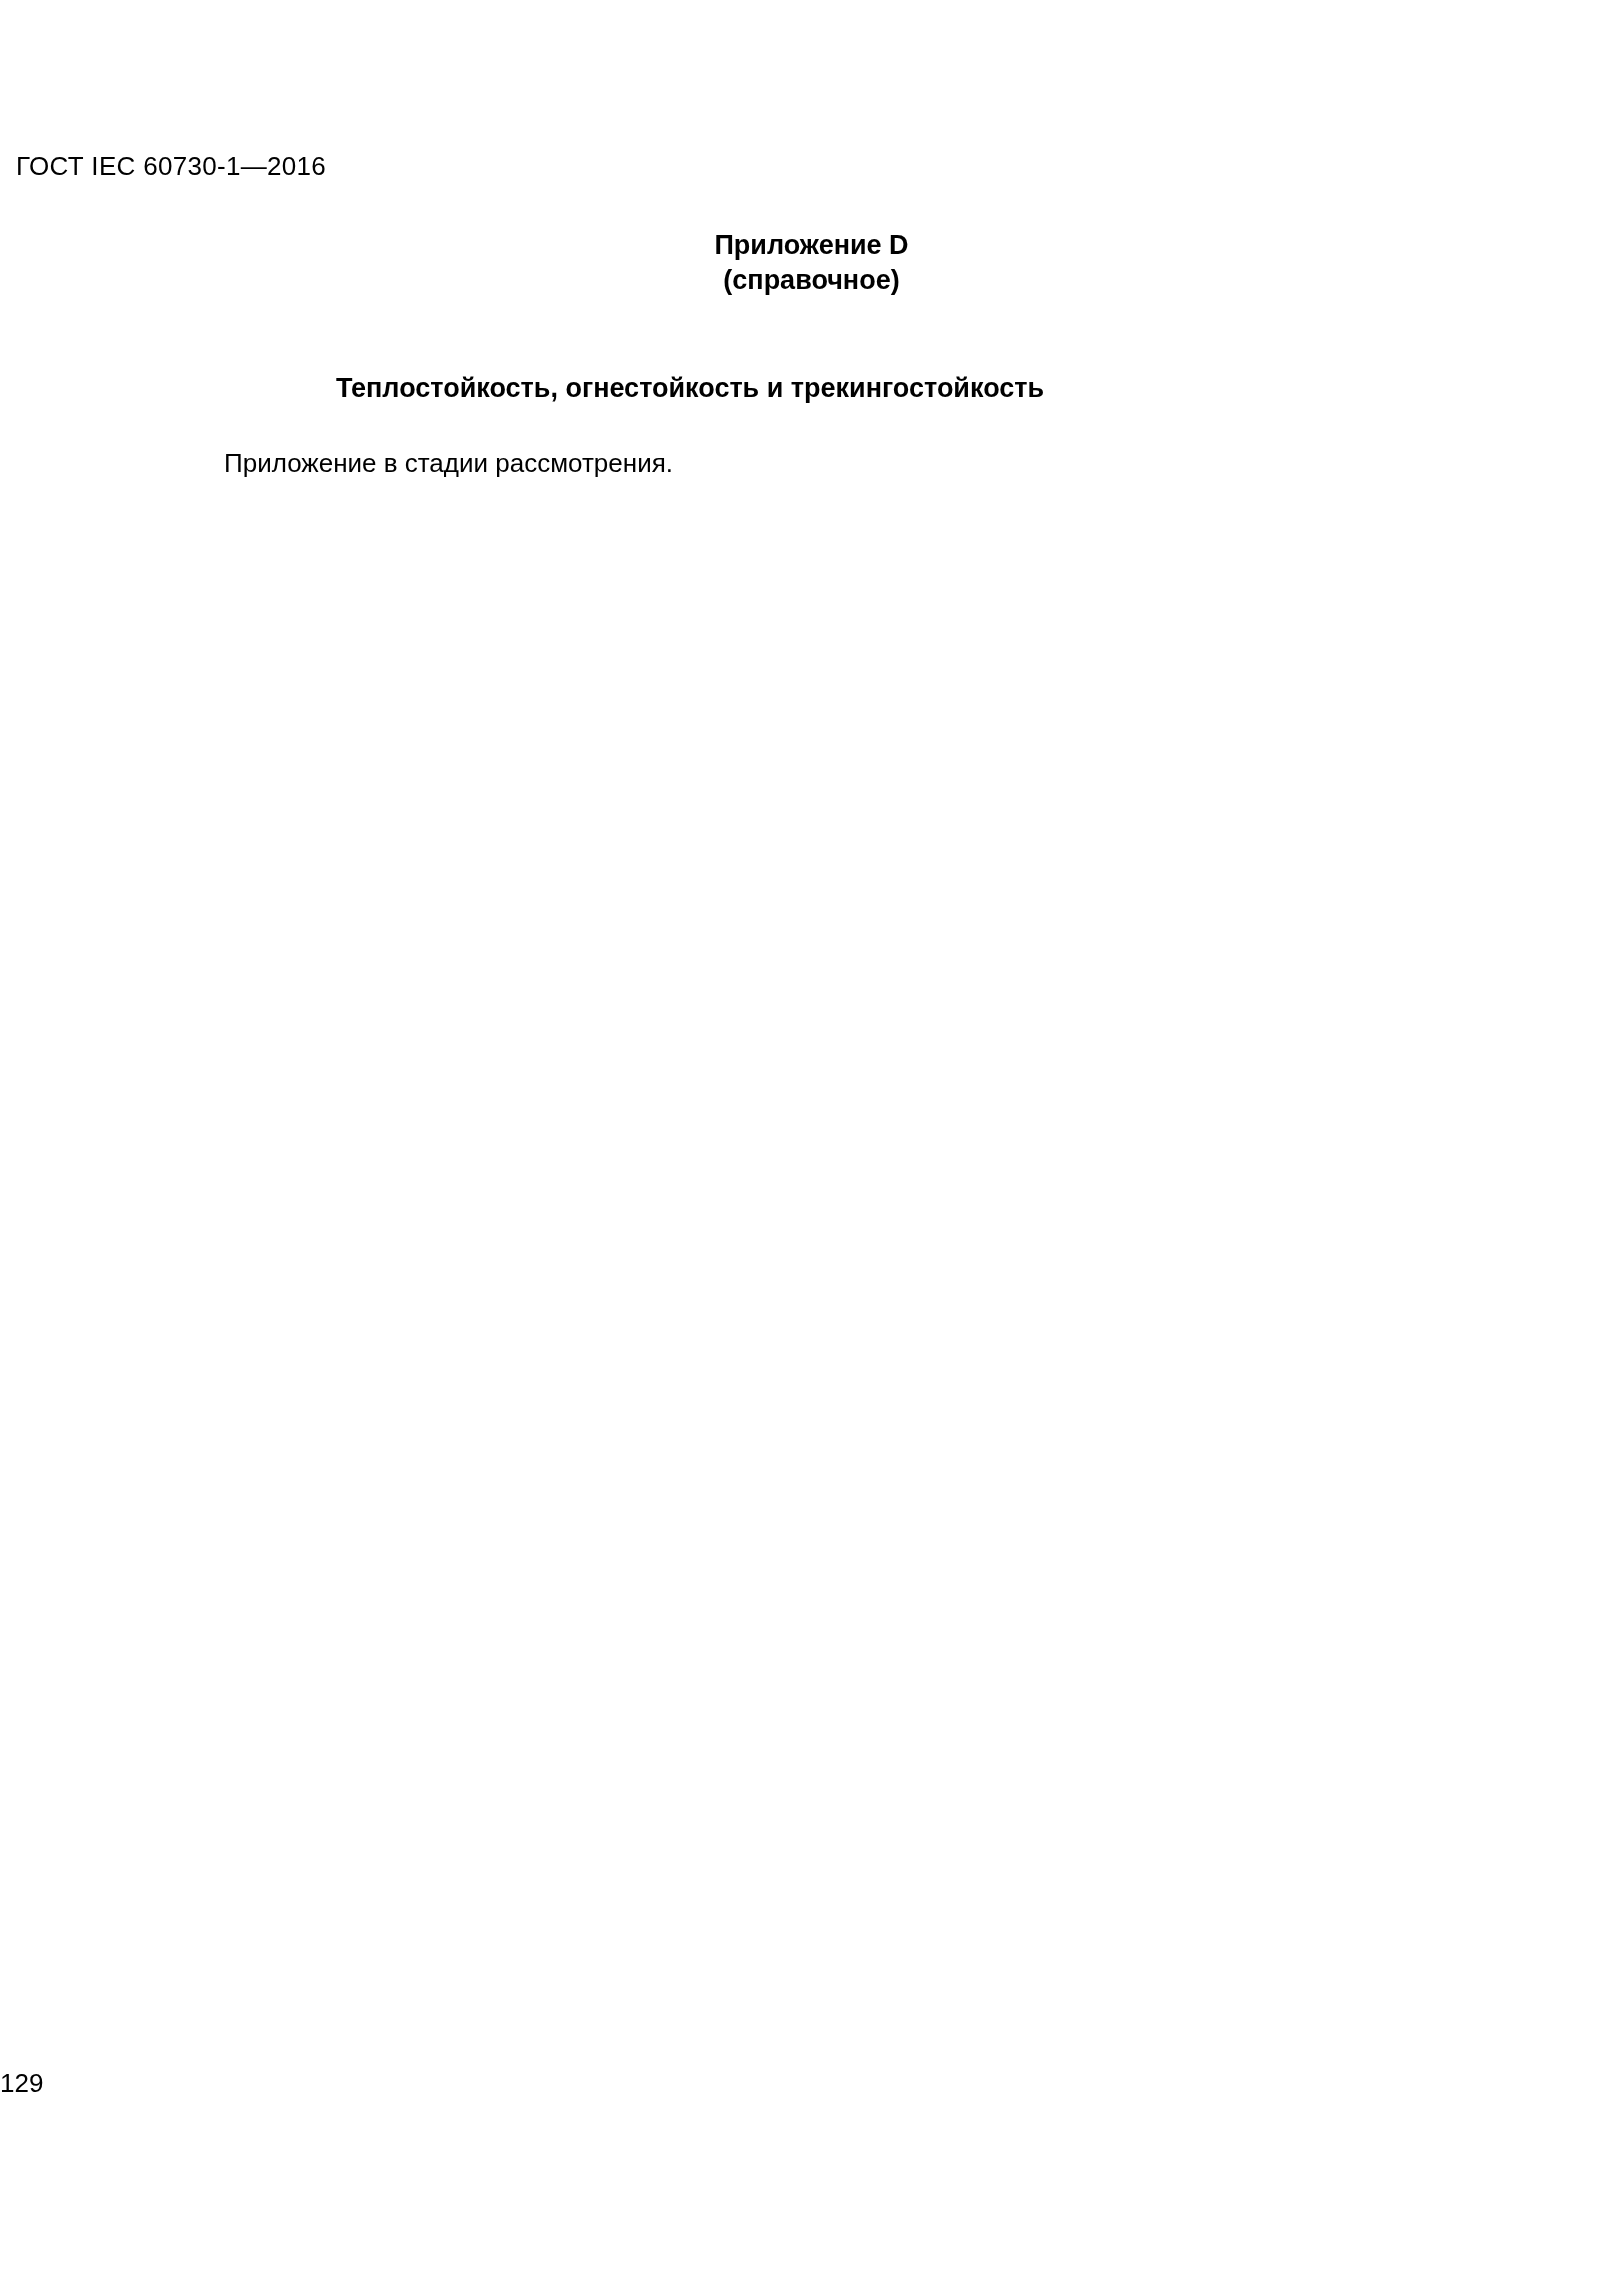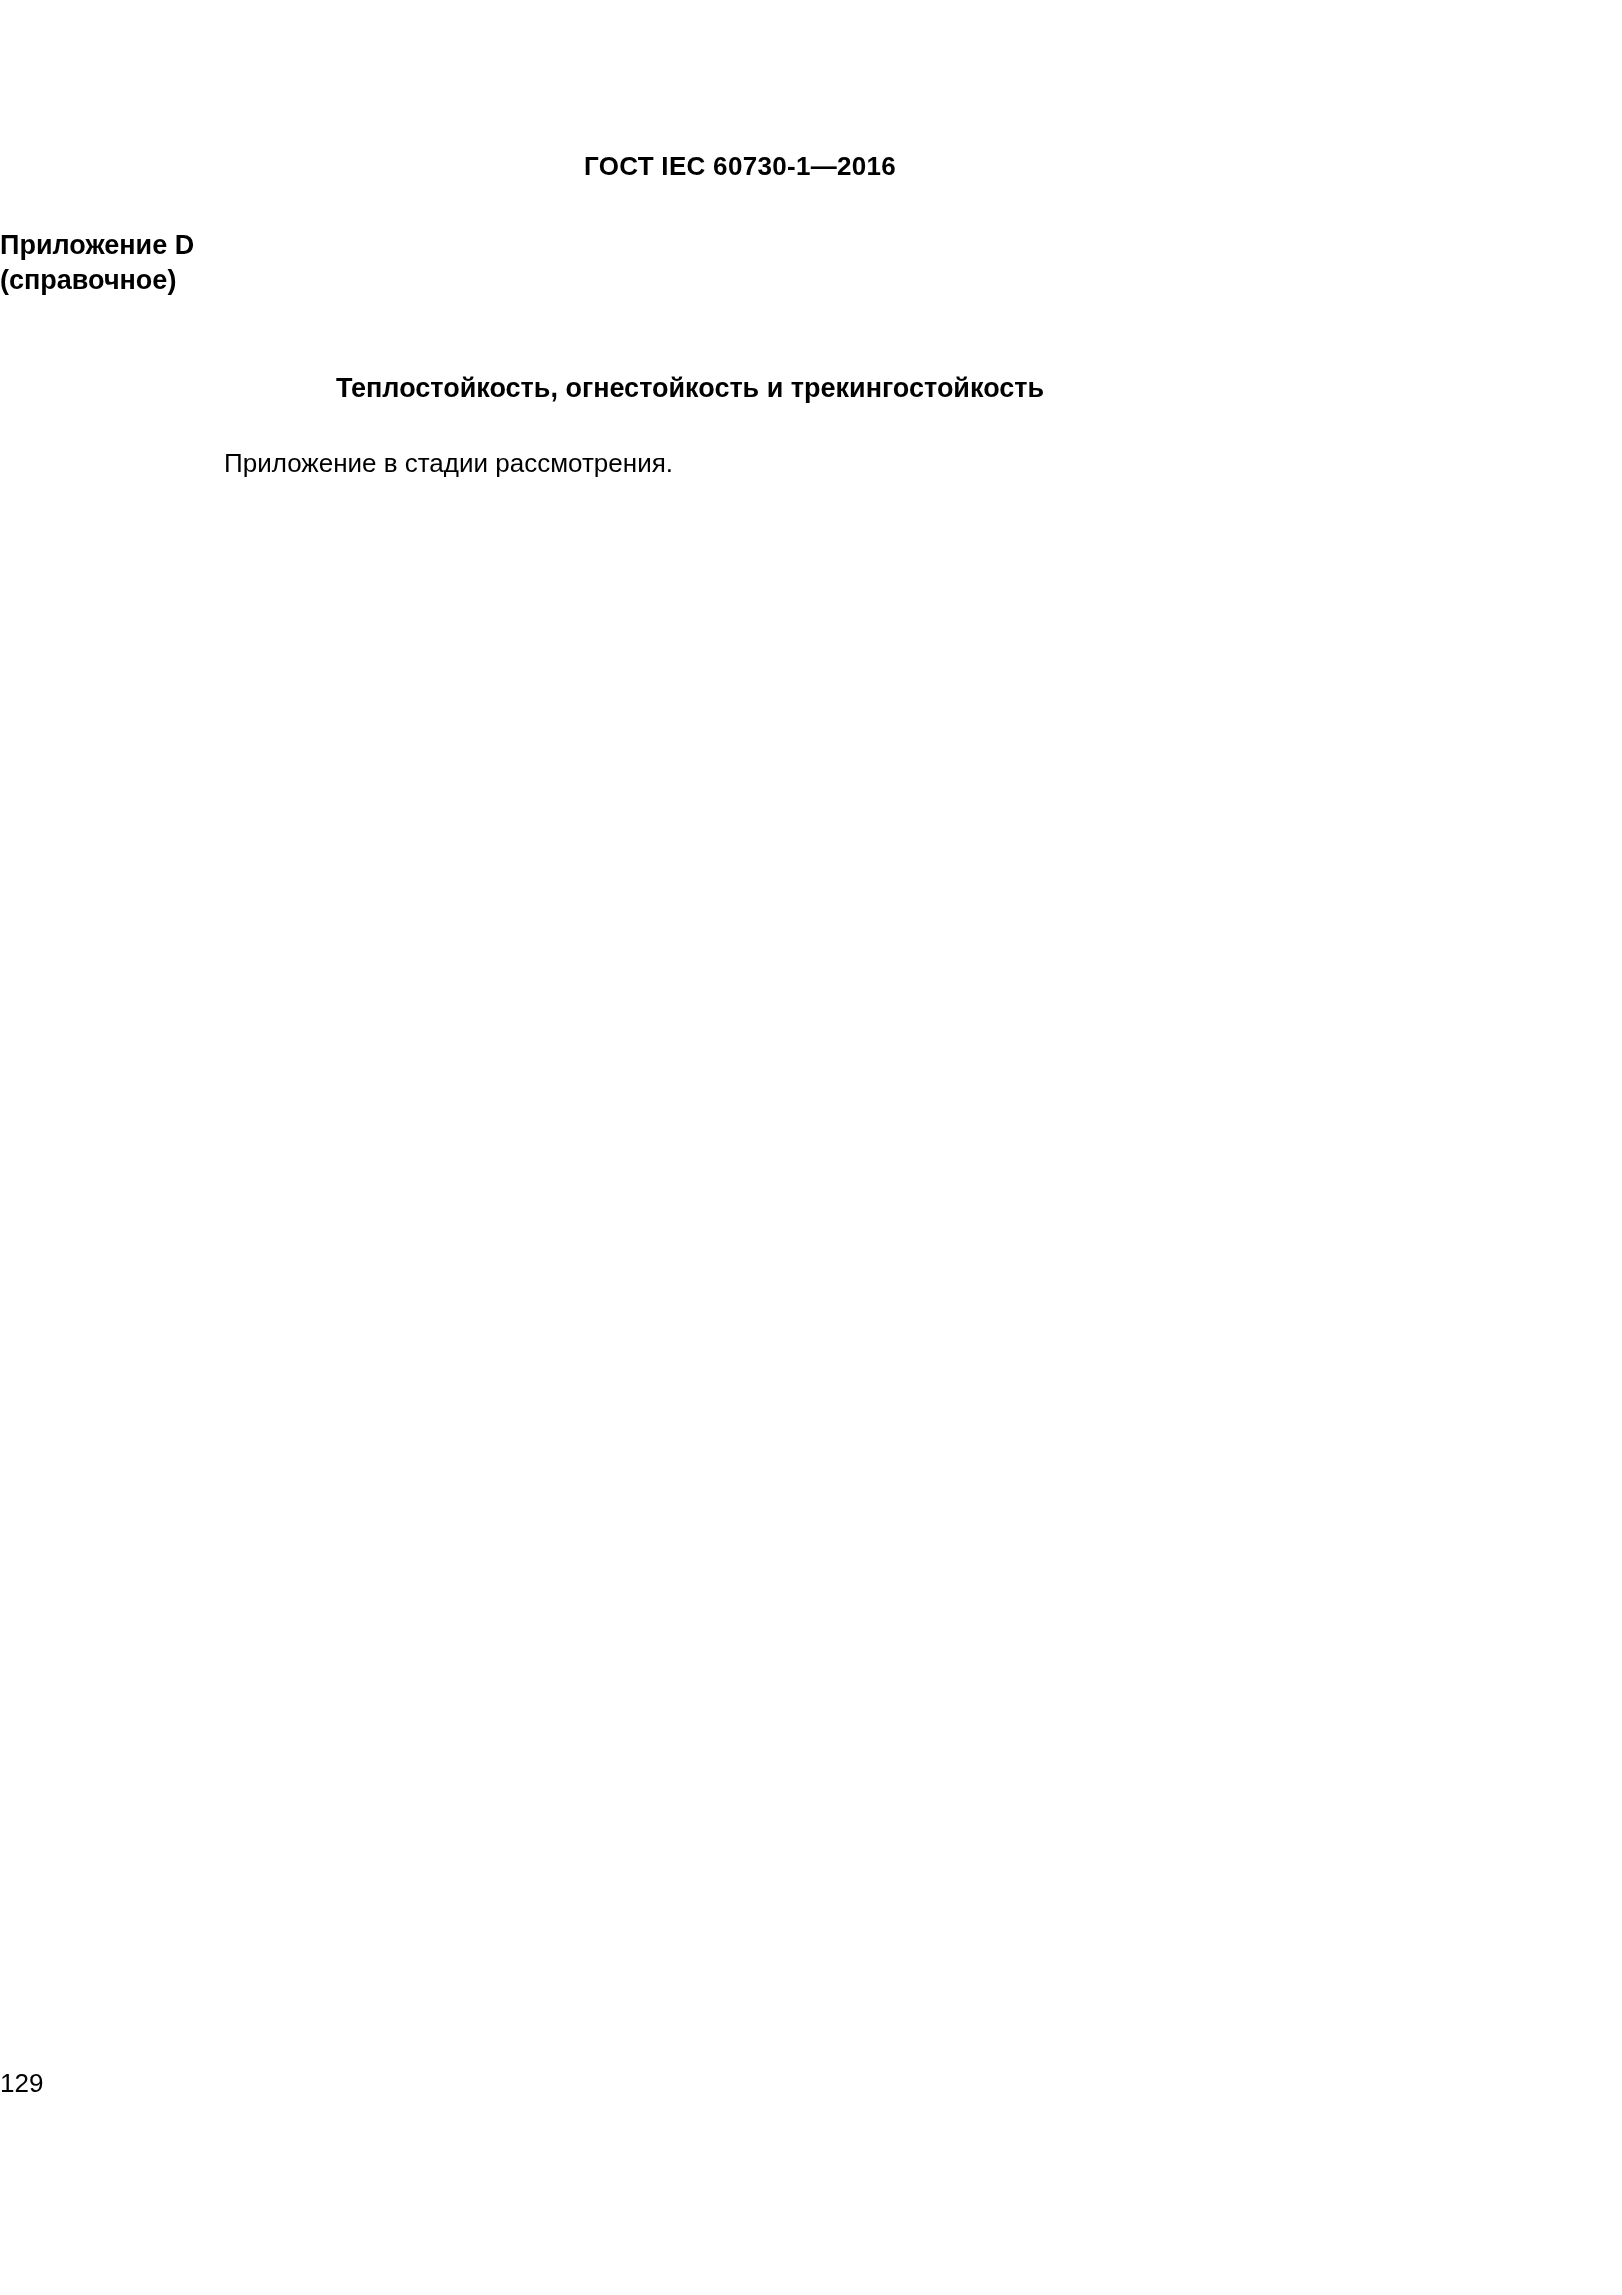--- a/index.html
+++ b/index.html
@@ -13,34 +13,34 @@
   .page {
     position: relative;
     width: 1623px;
     height: 2295px;
     background: #ffffff;
     overflow: hidden;
   }
   .doc-header {
     position: absolute;
     top: 151px;
-    left: 2px;
+    left: 16px;
     right: 145px;
-    text-align: center;
+    text-align: left;
     font-size: 26px;
-    font-weight: bold;
+    font-weight: normal;
     letter-spacing: 0.3px;
     white-space: nowrap;
   }
   .appendix-block {
     position: absolute;
     top: 228px;
     left: 0;
     width: 1623px;
-    text-align: left;
+    text-align: center;
     font-size: 27px;
     font-weight: bold;
     line-height: 35px;
   }
   .section-heading {
     position: absolute;
     top: 373px;
     left: 0;
     width: 1380px;
     text-align: center;

